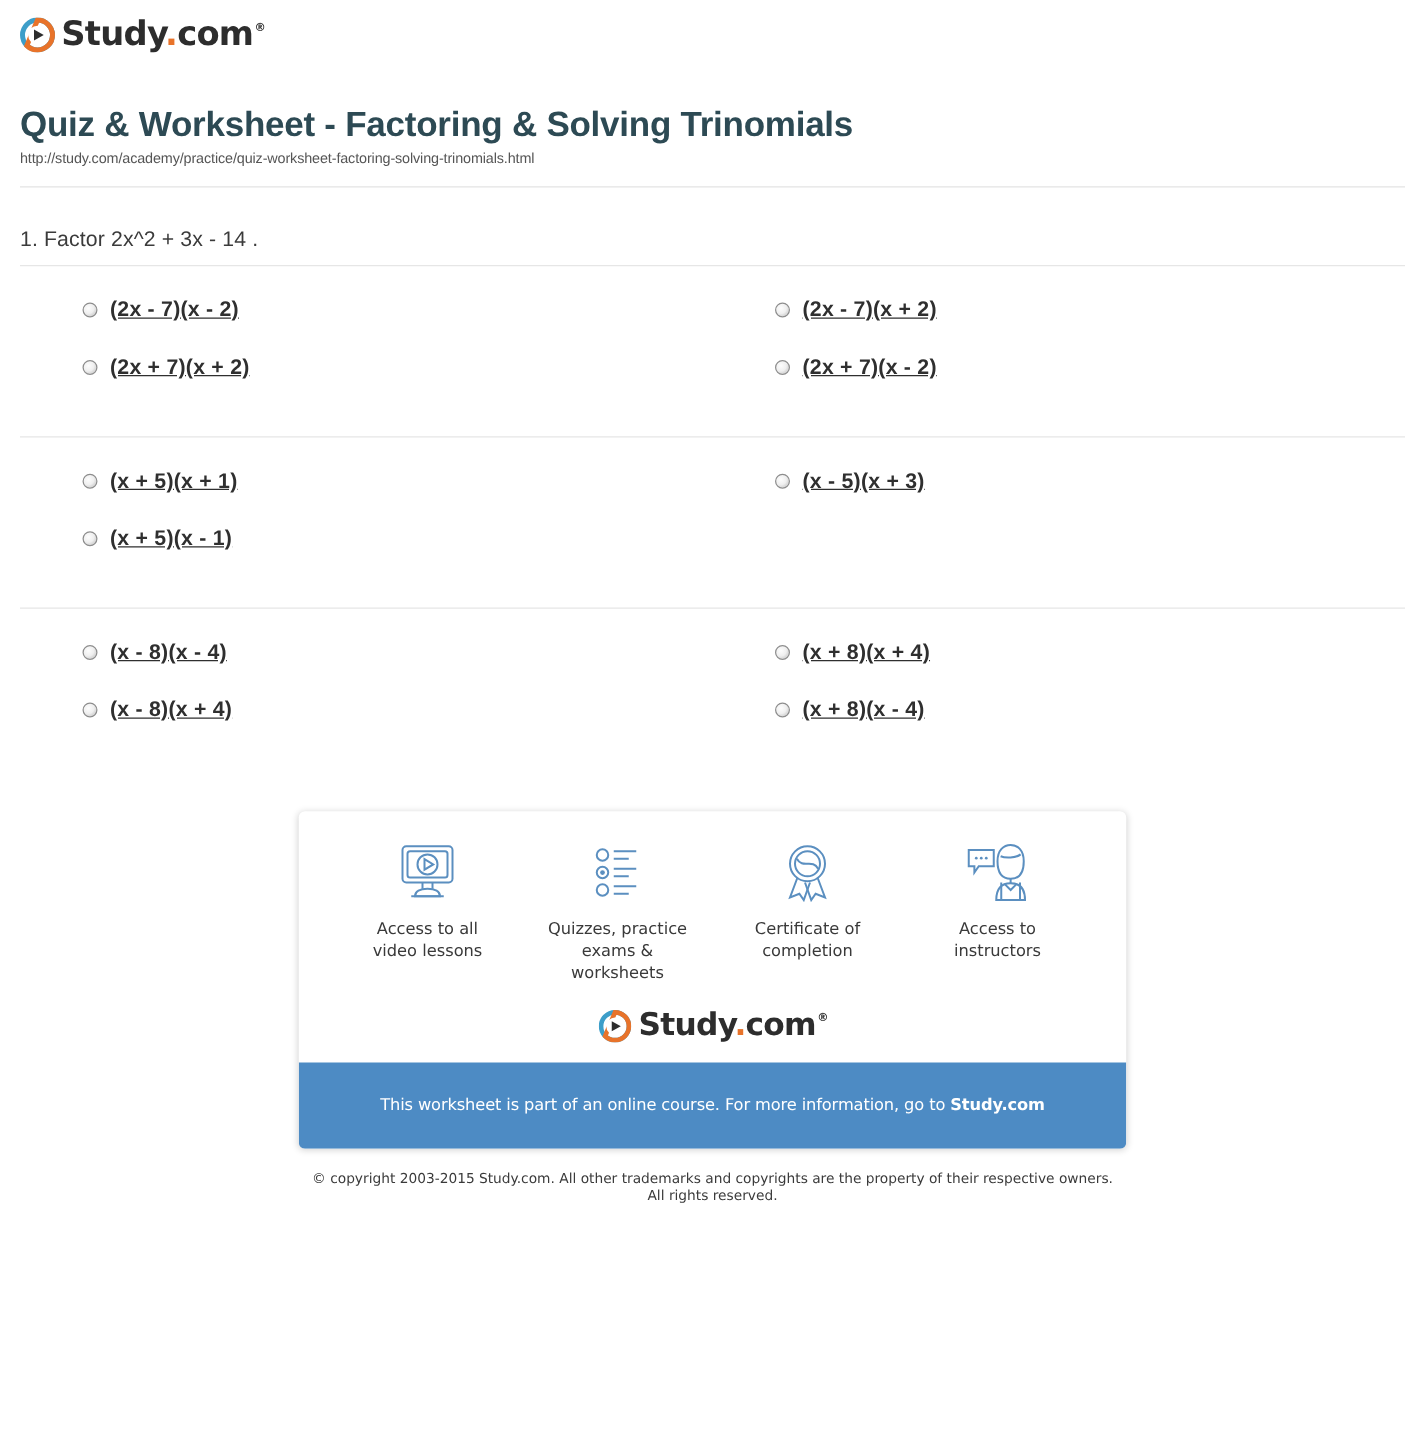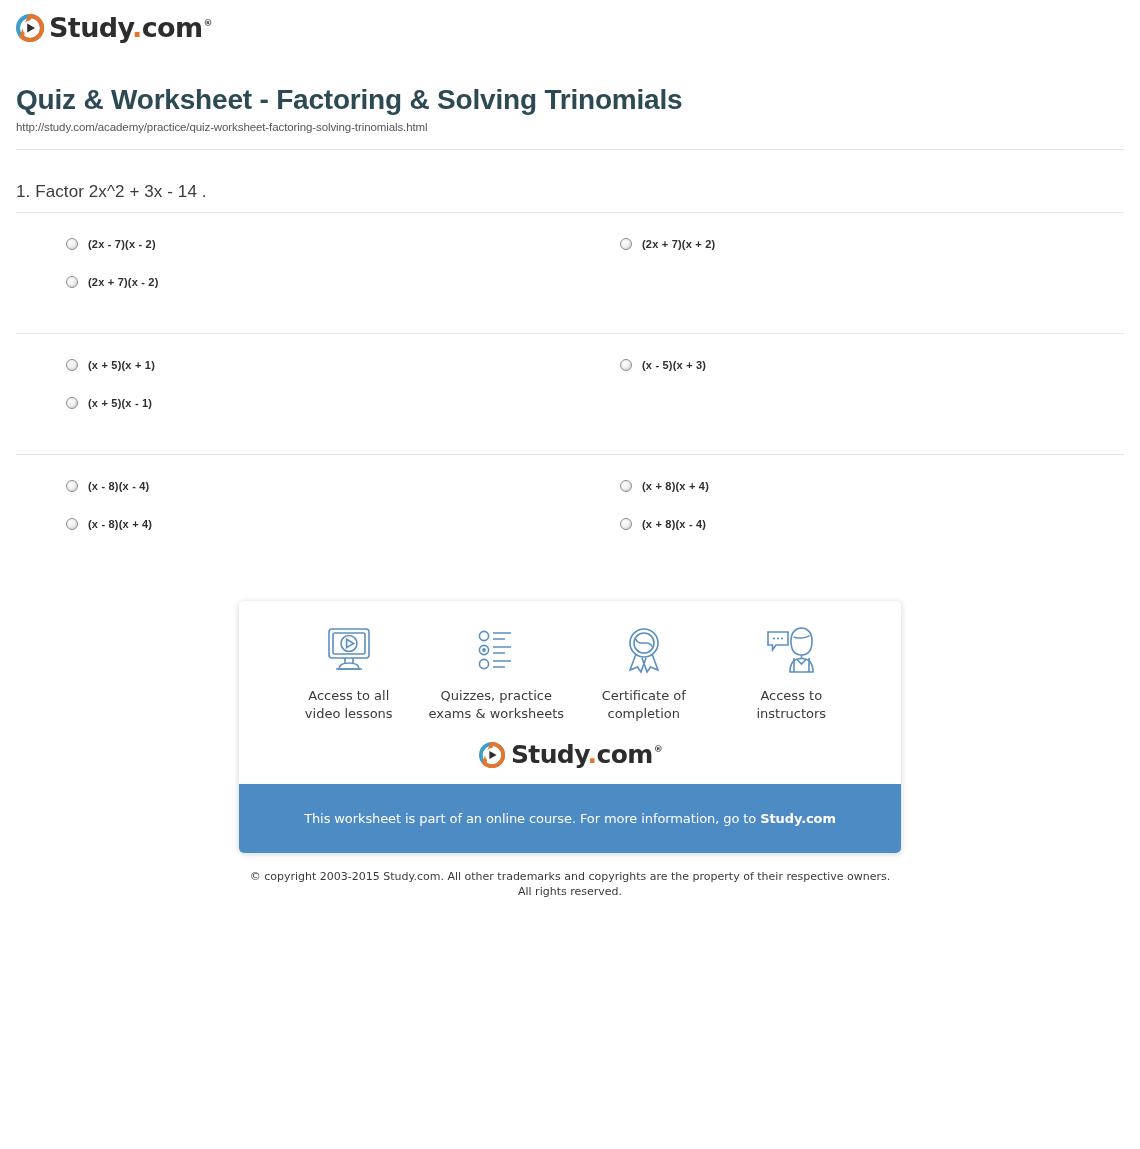--- a/index.html
+++ b/index.html
@@ -95,24 +95,25 @@
     width: 12px;
     height: 12px;
     border-radius: 50%;
     background: radial-gradient(circle at 38% 36%, #fdfdfd 0%, #efefef 48%, #d2d2d2 72%, #9a9a9a 100%);
     border: 1px solid #8d8d8d;
     box-shadow: inset 0 0 1px #ffffff;
     flex: 0 0 auto;
     display: block;
   }
   .option-label {
-    font-size: 11px;
+    font-size: 17px;
     font-weight: bold;
     color: #2f2f2f;
     letter-spacing: 0.2px;
+    text-decoration: underline;
   }
 
   
   .promo-wrap {
     display: flex;
     justify-content: center;
     margin-top: 58px;
   }
   .promo-card {
     width: 662px;
@@ -132,20 +133,21 @@
   .promo-sub {
     font-family: "DejaVu Sans", sans-serif;
     font-size: 13px;
     color: #2e2e2e;
     margin-top: 8px;
     letter-spacing: -0.1px;
   }
   .features {
     display: flex;
     justify-content: center;
+    gap: 18px;
     padding: 22px 36px 6px 36px;
   }
   .feature {
     width: 148px;
     text-align: center;
   }
   .feature-icon {
     height: 54px;
     display: flex;
     align-items: center;
@@ -214,20 +216,24 @@
 
 <div class="questions">
 
   <div class="question">
     <div class="q-text">1. Factor 2x^2 + 3x - 14 .</div>
     <div class="q-rule"></div>
     <div class="options">
       <label class="option">
         <span class="radio"></span>
         <span class="option-label">(2x - 7)(x - 2)</span>
+      </label>
+      <label class="option">
+        <span class="radio"></span>
+        <span class="option-label">(2x - 7)(x + 2)</span>
       </label>
       <label class="option">
         <span class="radio"></span>
         <span class="option-label">(2x + 7)(x + 2)</span>
       </label>
       <label class="option">
         <span class="radio"></span>
         <span class="option-label">(2x + 7)(x - 2)</span>
       </label>
     </div>

